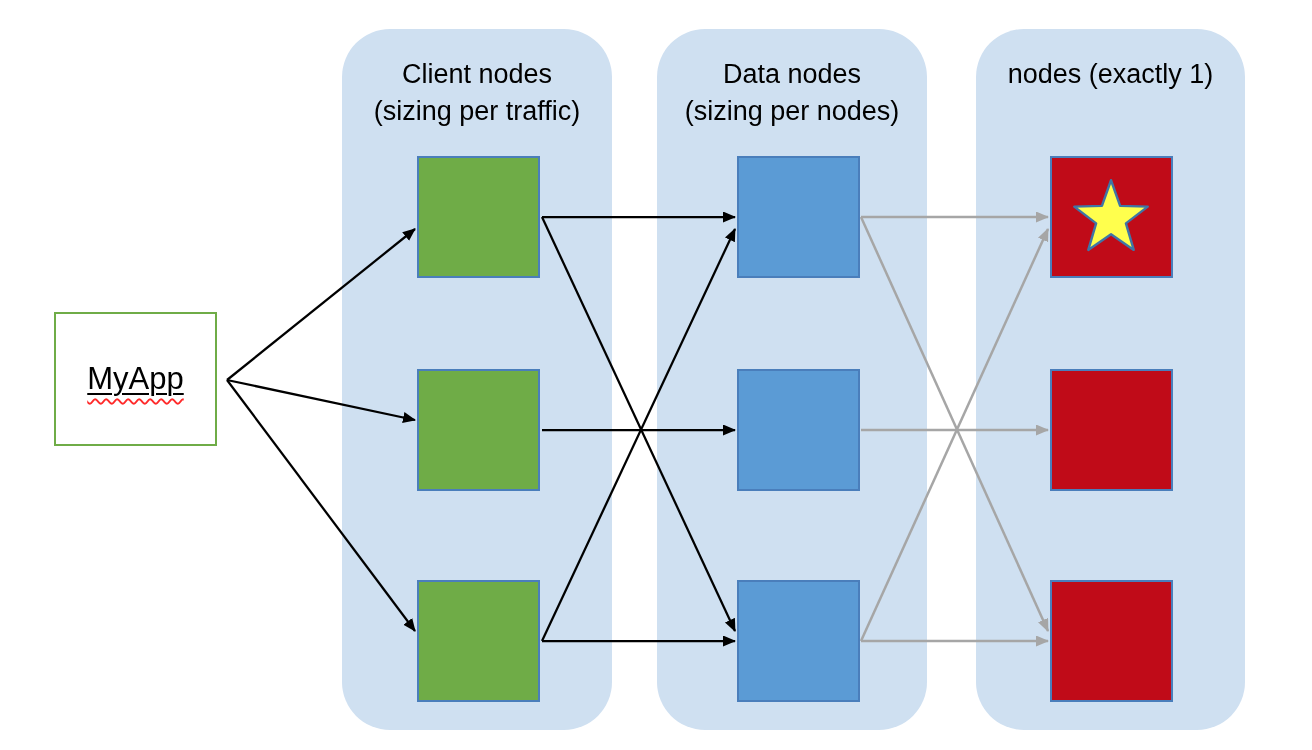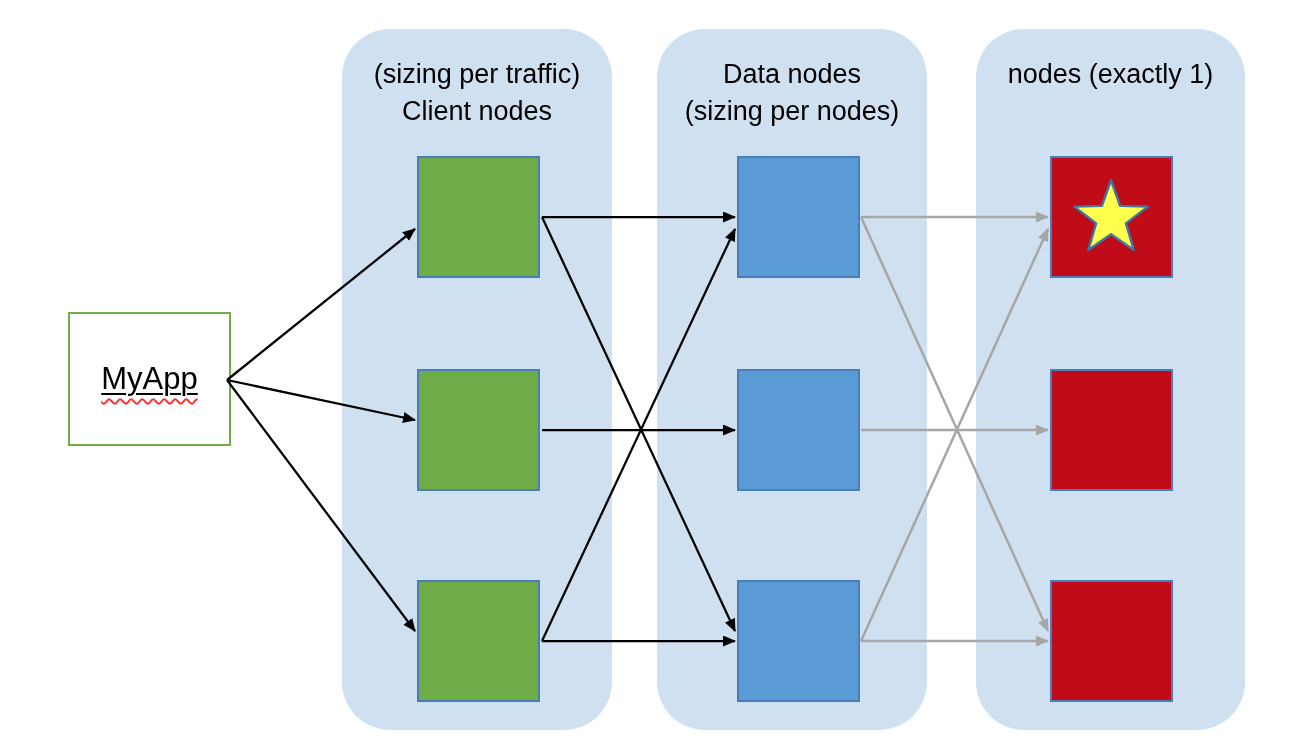--- a/index.html
+++ b/index.html
@@ -17,21 +17,21 @@
   }
   .sq{
     position:absolute;width:123px;height:122px;box-sizing:border-box;
     border:2.5px solid #4A7EBB;
   }
   .sq.green{background:#6FAC47;}
   .sq.blue{background:#5B9BD5;}
   .sq.red{background:#C00B18;}
   .star-svg{position:absolute;left:0;top:0;width:100%;height:100%;}
   .app-box{
-    position:absolute;left:68px;top:312px;width:163px;height:134px;box-sizing:border-box;
+    position:absolute;left:54px;top:312px;width:163px;height:134px;box-sizing:border-box;
     background:#ffffff;border:2.5px solid #6FAC47;
     display:flex;align-items:center;justify-content:center;
   }
   .app-label{font-size:31px;}
   .app-label .wavy{
     text-decoration:underline wavy #FF2A2A;
     text-decoration-thickness:2px;
     text-underline-offset:9px;
   }
   .app-label .solid{
@@ -41,22 +41,22 @@
   }
   .arrows{position:absolute;left:0;top:0;pointer-events:none;}
 </style>
 </head>
 <body>
 
 <div class="stage">
 
   <div class="col" style="left:342px;">
     <div class="col-header">
+      <div>Client nodes</div>
       <div>(sizing per traffic)</div>
-      <div>Client nodes</div>
     </div>
   </div>
   <div class="col" style="left:657px;">
     <div class="col-header">
       <div>Data nodes</div>
       <div>(sizing per nodes)</div>
     </div>
   </div>
   <div class="col" style="left:976px;width:269px;">
     <div class="col-header">

